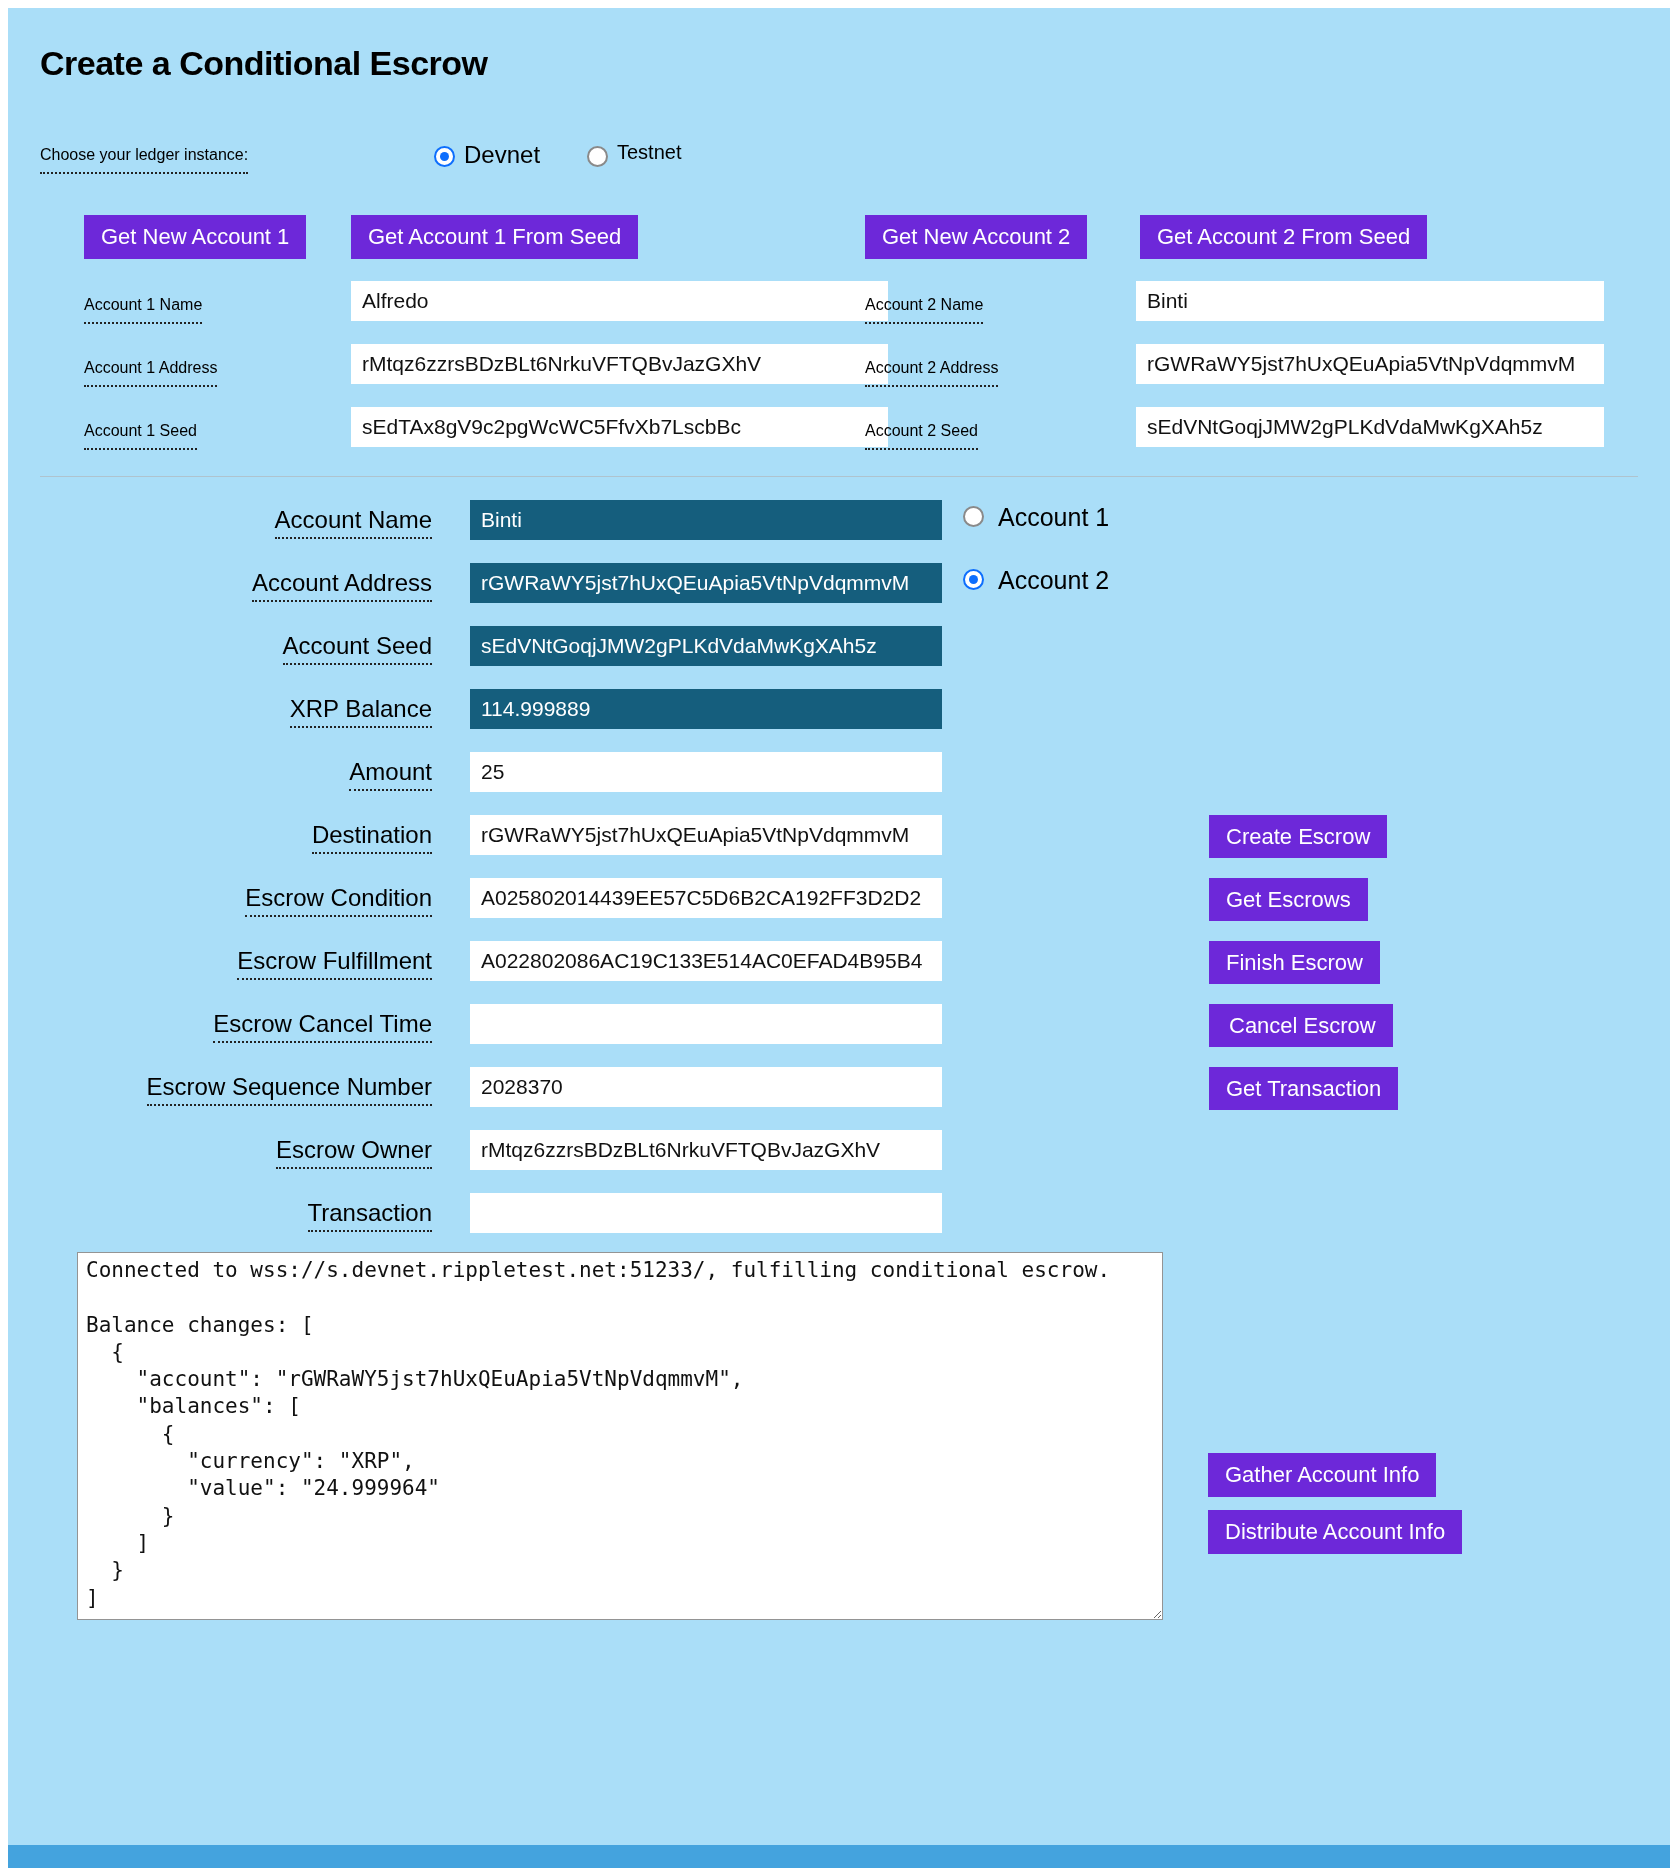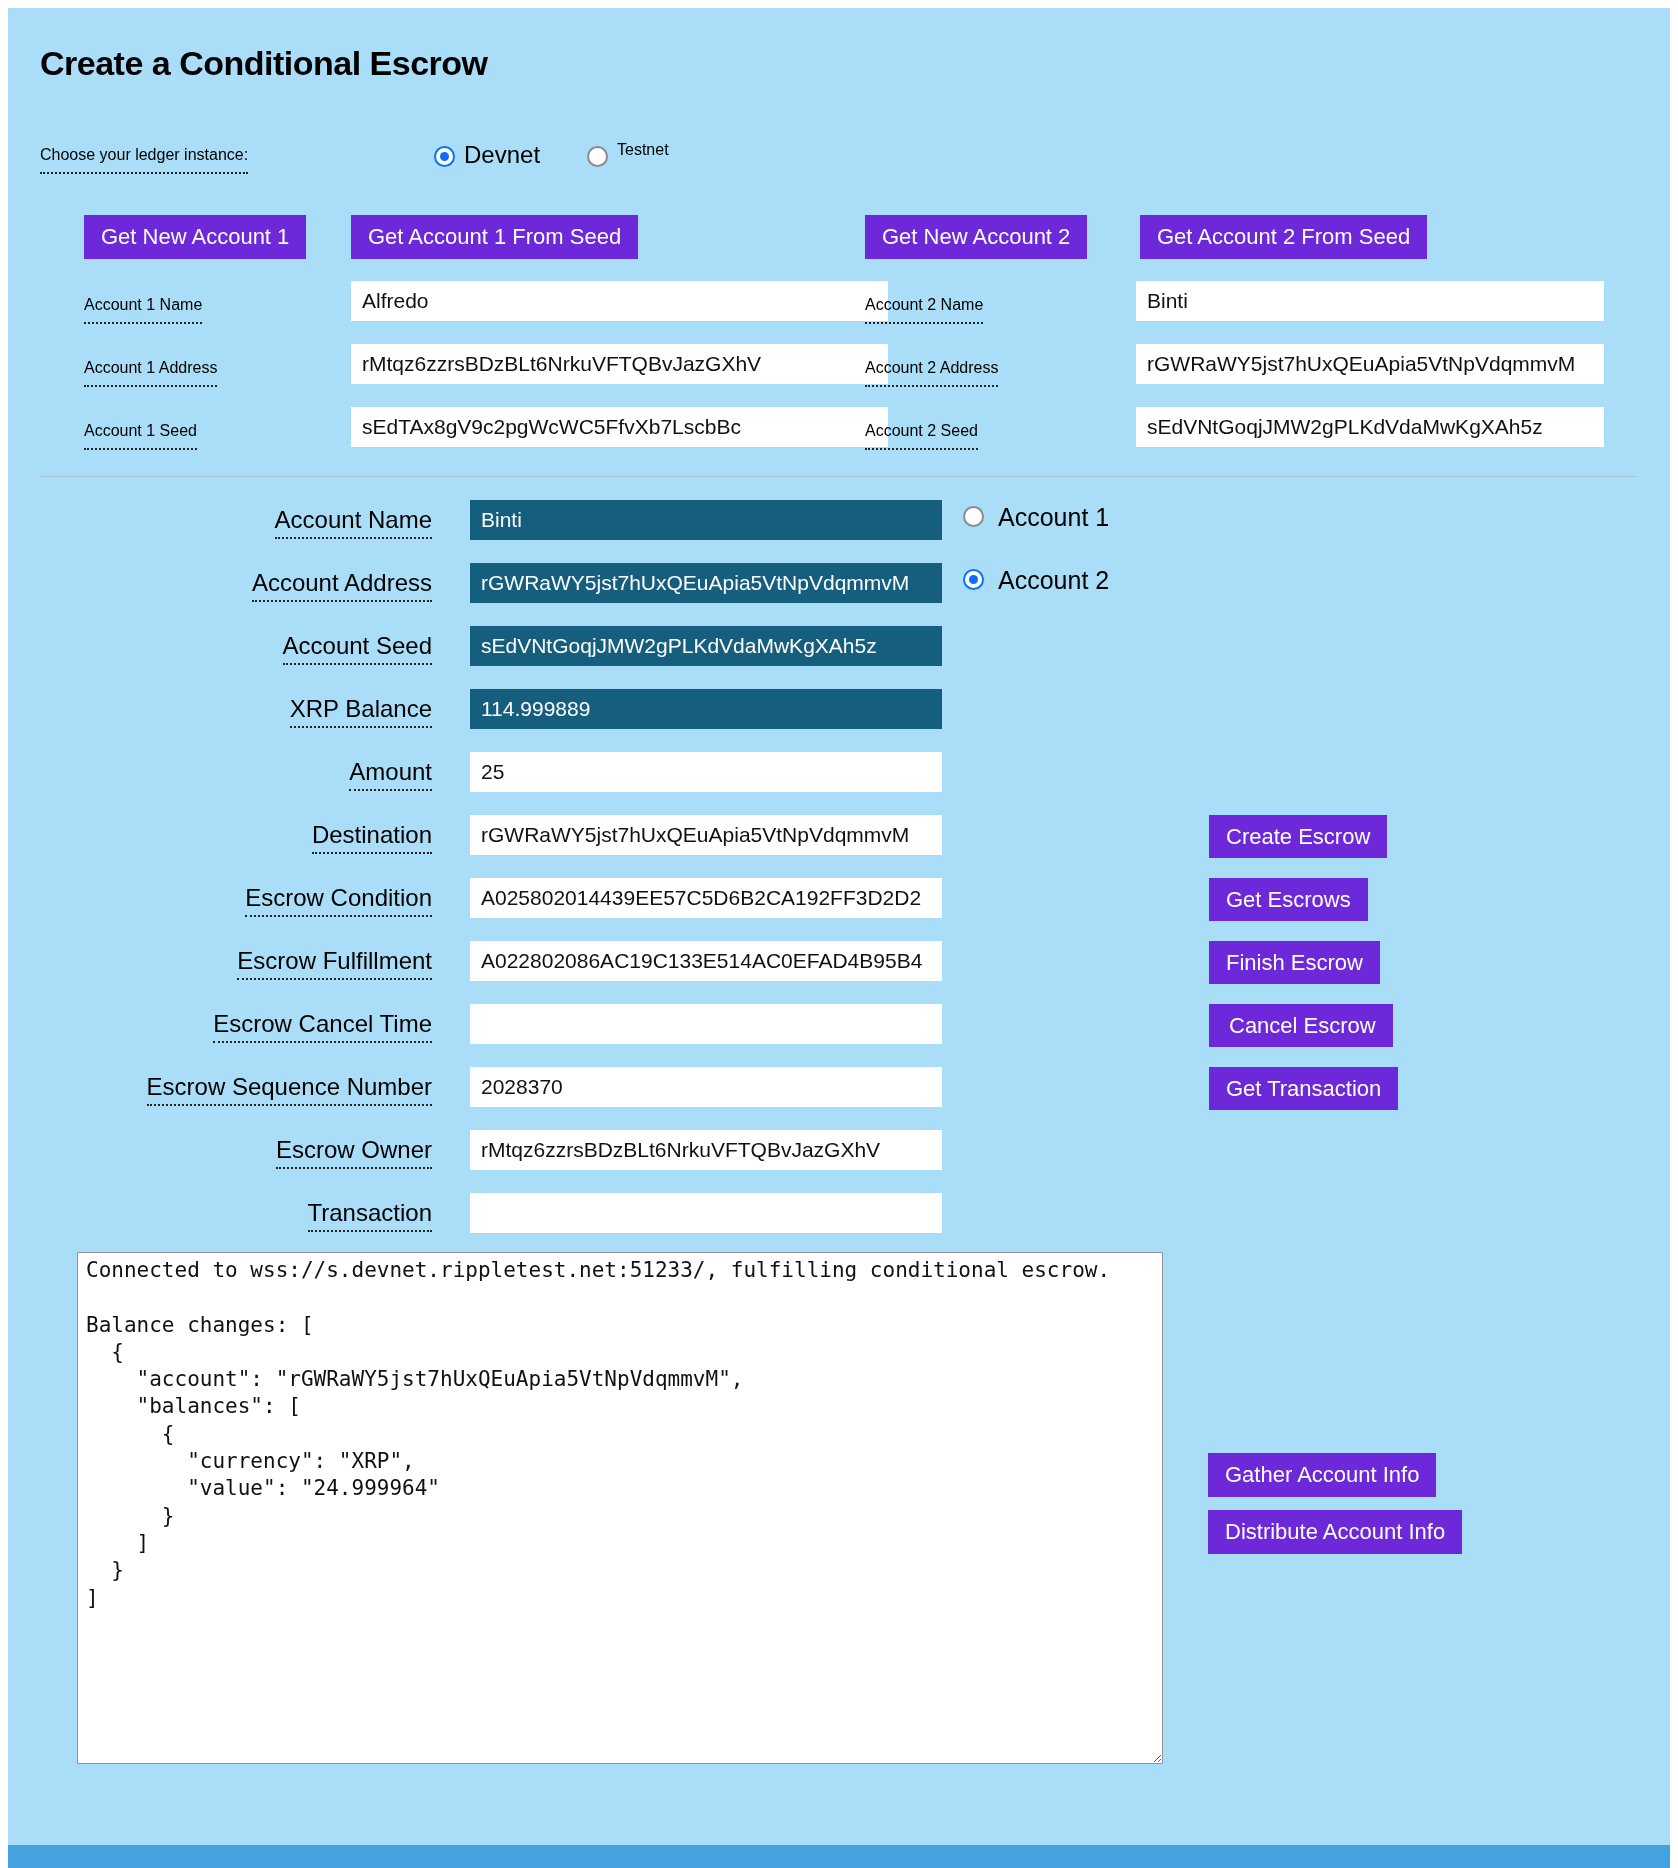--- a/index.html
+++ b/index.html
@@ -29,38 +29,38 @@
   .inp{position:absolute;height:40px;border:none;background:#ffffff;color:#111;
        font-family:inherit;font-size:21px;padding:0 11px;box-sizing:border-box;outline:none;}
   .inp.dark{background:#155e7d;color:#ffffff;}
 
   .w-top{width:537px;}
   .w-top2{width:468px;}
   .w-mid{left:470px;width:472px;}
 
   .divider{position:absolute;left:40px;top:476px;width:1598px;height:1px;background:#afc3ce;}
 
-  .out{position:absolute;left:77px;top:1252px;width:1086px;height:512px;background:#fff;
+  .out{position:absolute;left:77px;top:1252px;width:1086px;height:368px;background:#fff;
        border:1px solid #949494;box-sizing:border-box;font-family:"DejaVu Sans Mono",monospace;
        font-size:21px;line-height:1.3;padding:4px 8px;white-space:pre;overflow:auto;resize:both;color:#111;}
 </style>
 </head>
 <body>
 
 <div class="page">
   <div class="bg"></div>
   <div class="footer-strip"></div>
 
   <div class="title">Create a Conditional Escrow</div>
 
   <div class="lbl dotted" style="left:40px;top:141px;">Choose your ledger instance:</div>
   <span class="radio checked" style="left:434px;top:146px;"></span>
   <div class="radio-lbl" style="left:464px;top:141px;font-size:24px;">Devnet</div>
   <span class="radio" style="left:587px;top:146px;"></span>
-  <div class="radio-lbl" style="left:617px;top:141px;font-size:16px;">Testnet</div>
+  <div class="radio-lbl" style="left:617px;top:141px;font-size:20px;">Testnet</div>
 
   <button class="btn" style="left:84px;top:215px;">Get New Account 1</button>
   <button class="btn" style="left:351px;top:215px;">Get Account 1 From Seed</button>
   <button class="btn" style="left:865px;top:215px;">Get New Account 2</button>
   <button class="btn" style="left:1140px;top:215px;">Get Account 2 From Seed</button>
 
   <div class="lbl dotted" style="left:84px;top:291px;">Account 1 Name</div>
   <input class="inp w-top" style="left: 351px; top: 281px;" value="Alfredo">
   <div class="lbl dotted" style="left:84px;top:354px;">Account 1 Address</div>
   <input class="inp w-top" style="left: 351px; top: 344px;" value="rMtqz6zzrsBDzBLt6NrkuVFTQBvJazGXhV">

